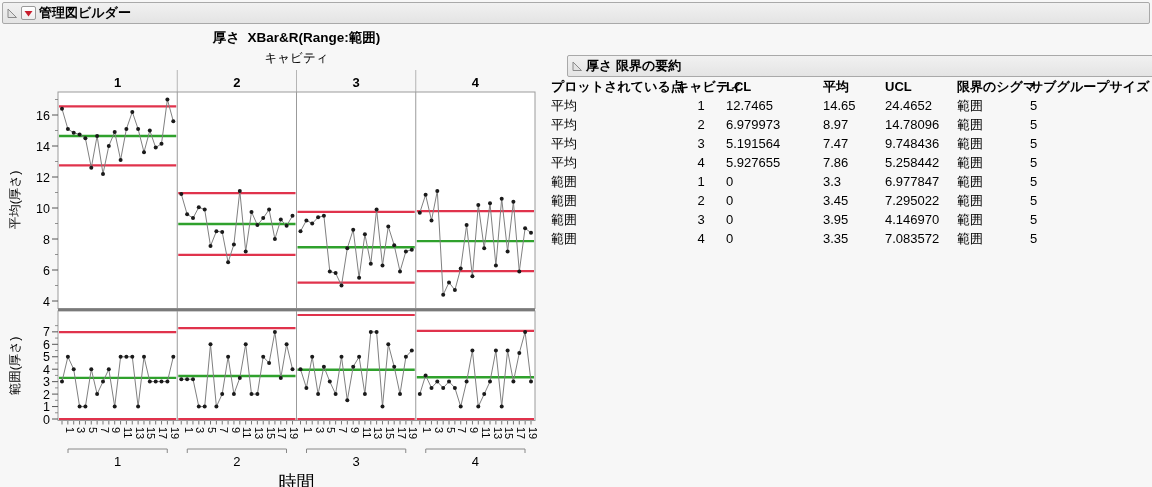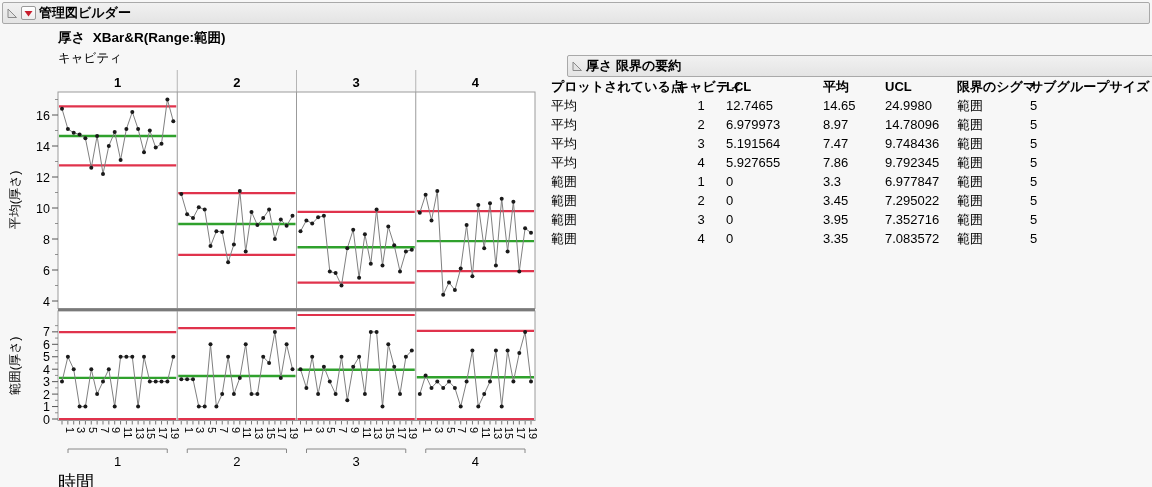--- a/index.html
+++ b/index.html
@@ -6,21 +6,21 @@
   .window{position:relative;width:1152px;height:487px;background:#f7f7f7;overflow:hidden;
           font-family:"Liberation Sans",sans-serif;color:#000;}
   .outline-header{position:absolute;height:20px;background:linear-gradient(#f1f1f1,#e4e4e4);
           border:1px solid #a9a9a9;border-radius:2px;display:flex;align-items:center;gap:3px;padding:0 3px;}
   .outline-header .title{font-size:13px;font-weight:bold;white-space:nowrap;}
   #main-header{left:2px;top:2px;width:1140px;}
   #table-header-bar{left:547px;top:55px;width:594px;margin-left:20px;}
   .disc{width:12px;height:12px;flex:0 0 auto;}
   .rt-btn{width:15px;height:14px;background:linear-gradient(#ffffff,#eeeeee);border:1px solid #9a9a9a;
           border-radius:2px;padding:0;display:flex;align-items:center;justify-content:center;cursor:pointer;}
-  .chart-text{position:absolute;left:58px;width:477px;text-align:left;white-space:pre;}
+  .chart-text{position:absolute;left:58px;width:477px;text-align:center;white-space:pre;}
   #chart-title{top:29px;font-size:13.5px;font-weight:bold;}
   #phase-label{top:50px;font-size:12.5px;}
   #x-label{top:470px;font-size:18px;}
   .ylab{position:absolute;left:15px;font-size:12.5px;white-space:nowrap;
         transform:translate(-50%,-50%) rotate(-90deg);}
   #ylab-mean{top:200px;}
   #ylab-range{top:366px;}
   #chart-svg{position:absolute;left:0;top:0;}
   svg text{font-family:"Liberation Sans",sans-serif;fill:#000;}
   #limits-table{position:absolute;left:551px;top:77px;width:598px;border-collapse:collapse;table-layout:fixed;}
@@ -489,21 +489,21 @@
           <th class="al6">限界のシグマ</th>
           <th class="ar">サブグループサイズ</th>
         </tr>
       </thead>
       <tbody id="limits-tbody">
           <tr>
             <td class="al">平均</td>
             <td class="ac">1</td>
             <td class="ar">12.7465</td>
             <td class="ar">14.65</td>
-            <td class="ar">24.9980</td>
+            <td class="ar">24.4652</td>
             <td class="al6">範囲</td>
             <td class="ar">5</td>
           </tr>
           <tr>
             <td class="al">平均</td>
             <td class="ac">2</td>
             <td class="ar">6.979973</td>
             <td class="ar">8.97</td>
             <td class="ar">14.78096</td>
             <td class="al6">範囲</td>
@@ -516,21 +516,21 @@
             <td class="ar">7.47</td>
             <td class="ar">9.748436</td>
             <td class="al6">範囲</td>
             <td class="ar">5</td>
           </tr>
           <tr>
             <td class="al">平均</td>
             <td class="ac">4</td>
             <td class="ar">5.927655</td>
             <td class="ar">7.86</td>
-            <td class="ar">9.792345</td>
+            <td class="ar">5.258442</td>
             <td class="al6">範囲</td>
             <td class="ar">5</td>
           </tr>
           <tr>
             <td class="al">範囲</td>
             <td class="ac">1</td>
             <td class="ar">0</td>
             <td class="ar">3.3</td>
             <td class="ar">6.977847</td>
             <td class="al6">範囲</td>
@@ -543,21 +543,21 @@
             <td class="ar">3.45</td>
             <td class="ar">7.295022</td>
             <td class="al6">範囲</td>
             <td class="ar">5</td>
           </tr>
           <tr>
             <td class="al">範囲</td>
             <td class="ac">3</td>
             <td class="ar">0</td>
             <td class="ar">3.95</td>
-            <td class="ar">7.352716</td>
+            <td class="ar">4.146970</td>
             <td class="al6">範囲</td>
             <td class="ar">5</td>
           </tr>
           <tr>
             <td class="al">範囲</td>
             <td class="ac">4</td>
             <td class="ar">0</td>
             <td class="ar">3.35</td>
             <td class="ar">7.083572</td>
             <td class="al6">範囲</td>

